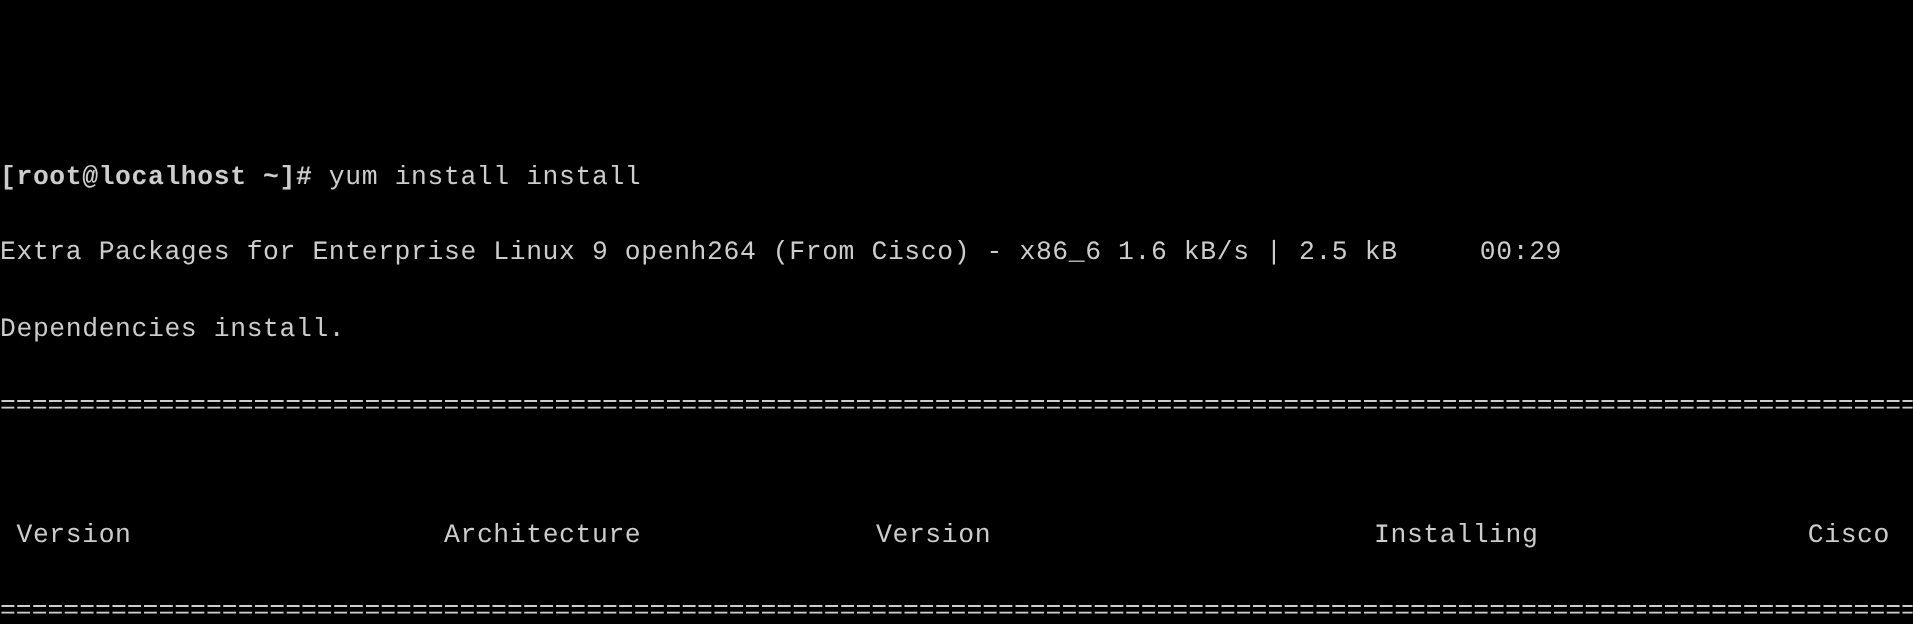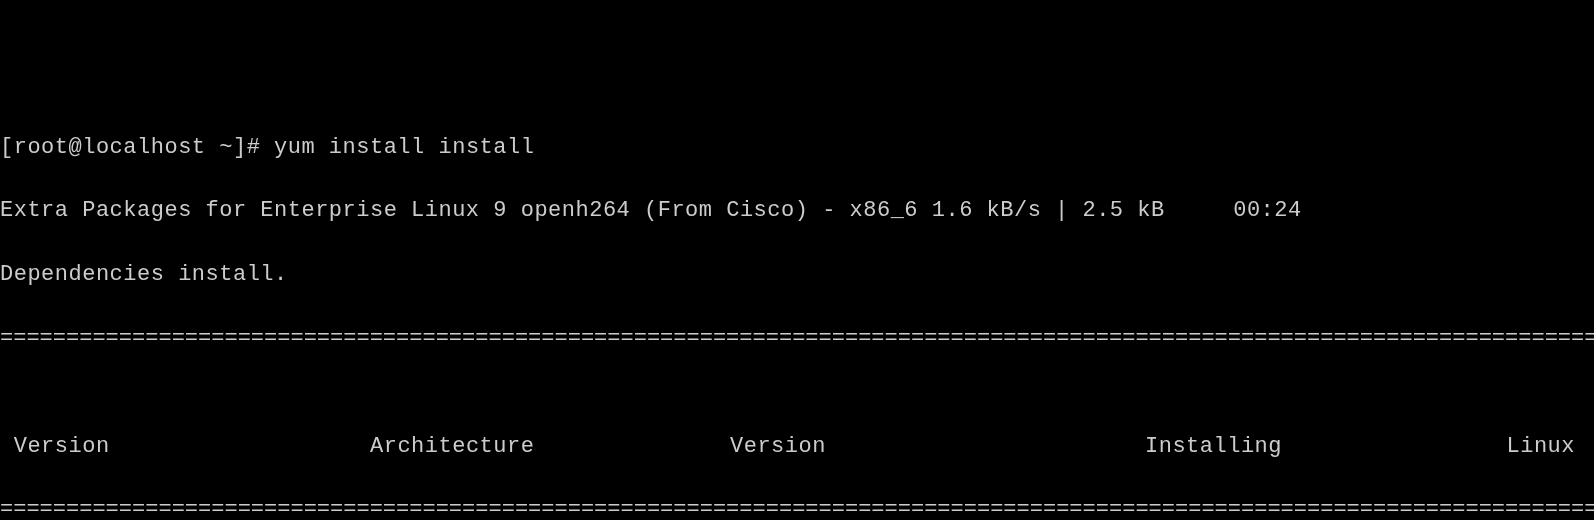--- a/index.html
+++ b/index.html
@@ -19,32 +19,32 @@
     .hr {
       white-space: nowrap;
       overflow: hidden;
       letter-spacing: 0;
     }
     .pkg-name { display: inline-block; width: 370px; }
     .arch     { display: inline-block; width: 360px; margin-top: 38px; }
     .ver      { display: inline-block; width: 415px; margin-top: 44px; }
     .repo     { display: inline-block; width: 304px; }
     .size     { display: inline-block; width: 126px; text-align: right; }
-    .prompt-user { font-weight: normal; }
+    .prompt-user { font-weight: bold; }
   </style>
 </head>
 <body>
 
 
 
 <div class="line"><span class="prompt-user">[root@localhost ~]# </span><span>yum install install</span></div>
-<div class="line">Extra Packages for Enterprise Linux 9 openh264 (From Cisco) - x86_6 1.6 kB/s | 2.5 kB     00:24</div>
+<div class="line">Extra Packages for Enterprise Linux 9 openh264 (From Cisco) - x86_6 1.6 kB/s | 2.5 kB     00:29</div>
 <div class="line">Dependencies install.</div>
 <div class="line hr">================================================================================================================================================================</div>
-<div class="line"><span class="pkg-name"> Version</span><span class="arch">Architecture</span><span class="ver">Version</span><span class="repo">Installing</span><span class="size">Linux</span></div>
+<div class="line"><span class="pkg-name"> Version</span><span class="arch">Architecture</span><span class="ver">Version</span><span class="repo">Installing</span><span class="size">Cisco</span></div>
 <div class="line hr">================================================================================================================================================================</div>
 <div class="line">Installing:</div>
 
 
 
 
 
 
 
 

